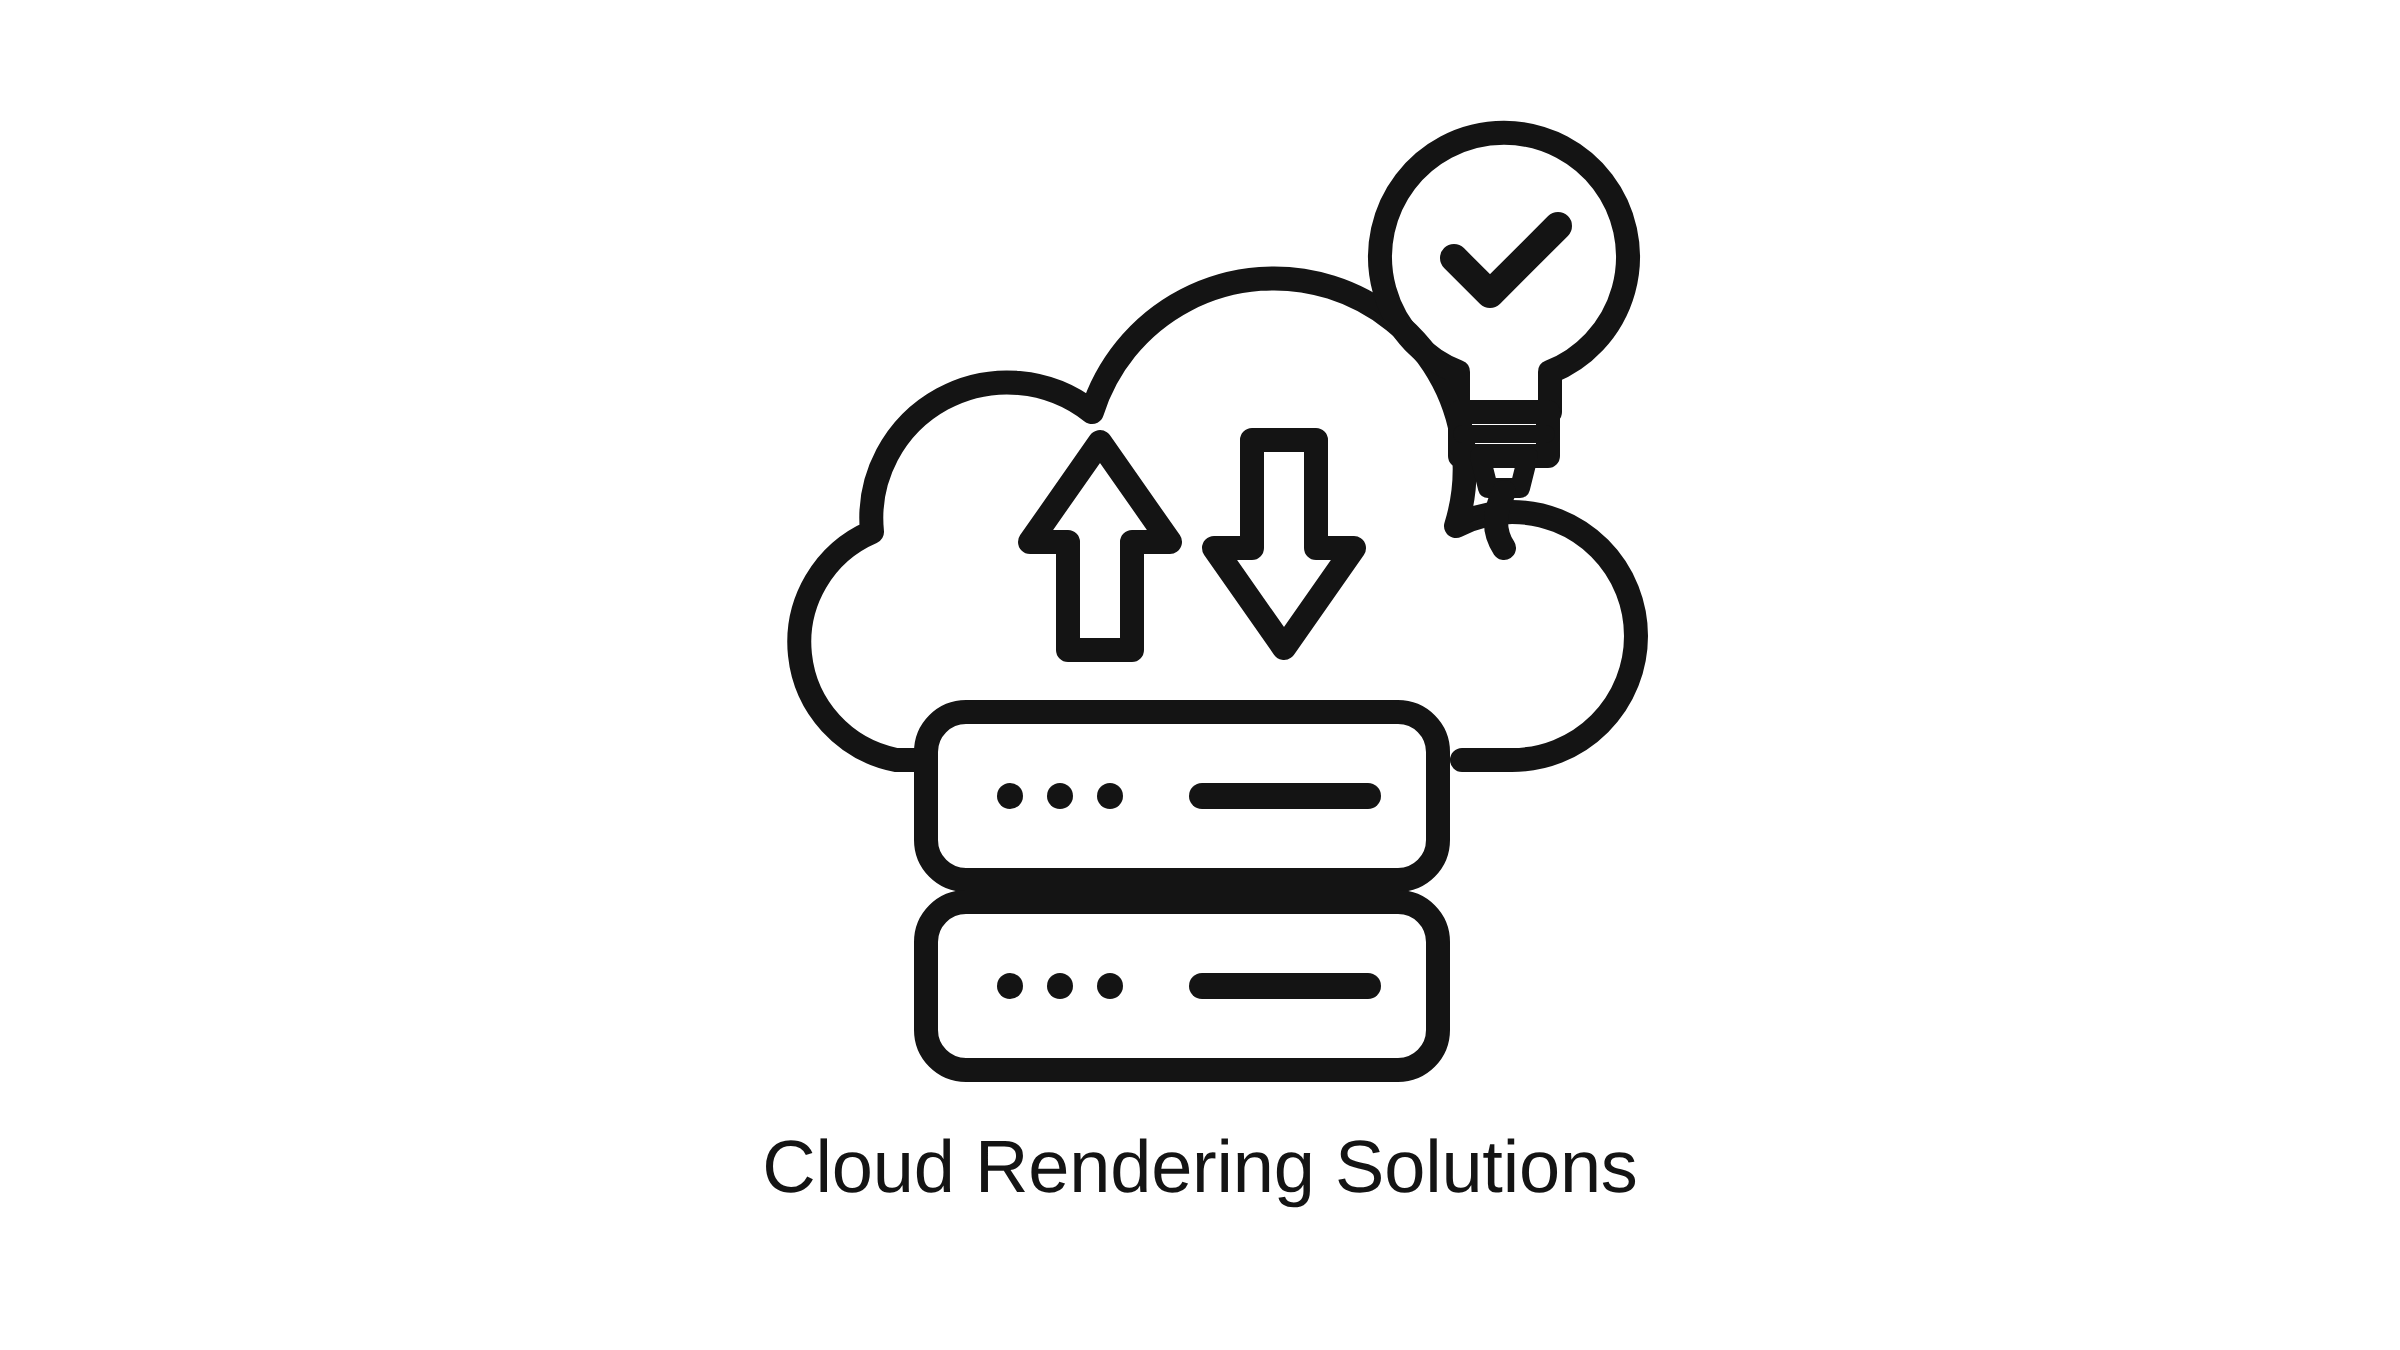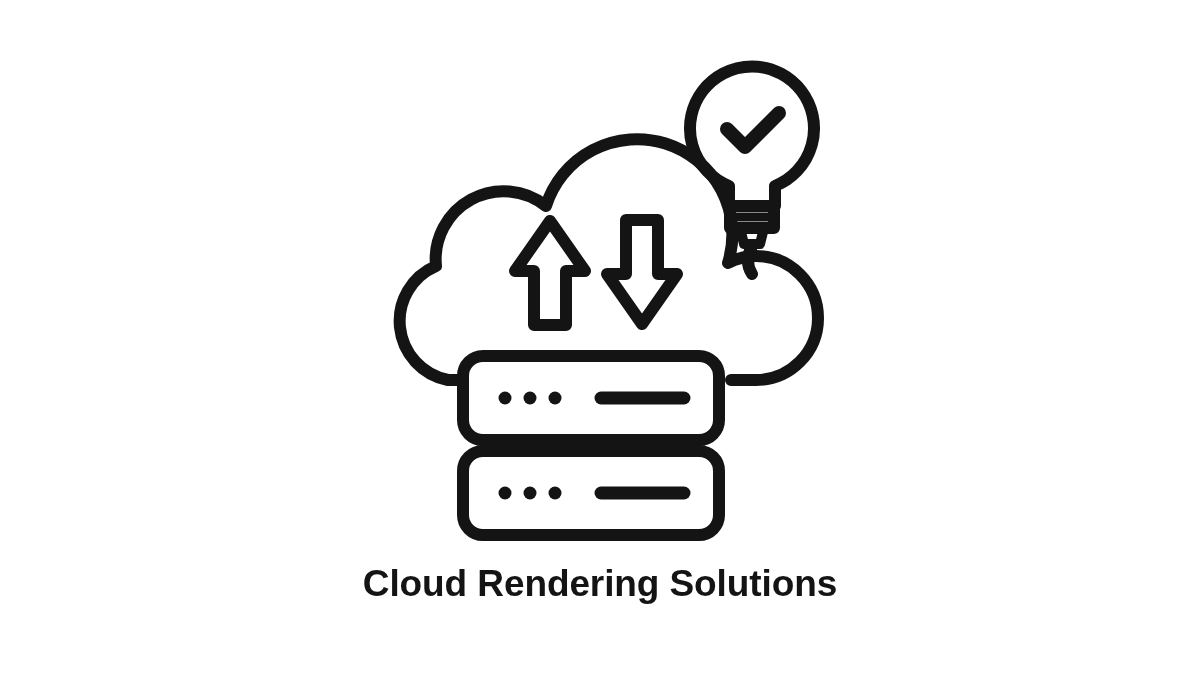--- a/index.html
+++ b/index.html
@@ -38,21 +38,21 @@
     height: 675px;
   }
   #caption {
     position: absolute;
     left: 0;
     top: 560px;
     width: 1200px;
     text-align: center;
     font-family: "Liberation Sans", sans-serif;
     font-size: 37px;
-    font-weight: 700;
+    font-weight: 400;
     letter-spacing: -0.1px;
     color: #141414;
     line-height: 48px;
     white-space: nowrap;
   }
 </style>
 </head>
 <body>
 
 <div id="card">

